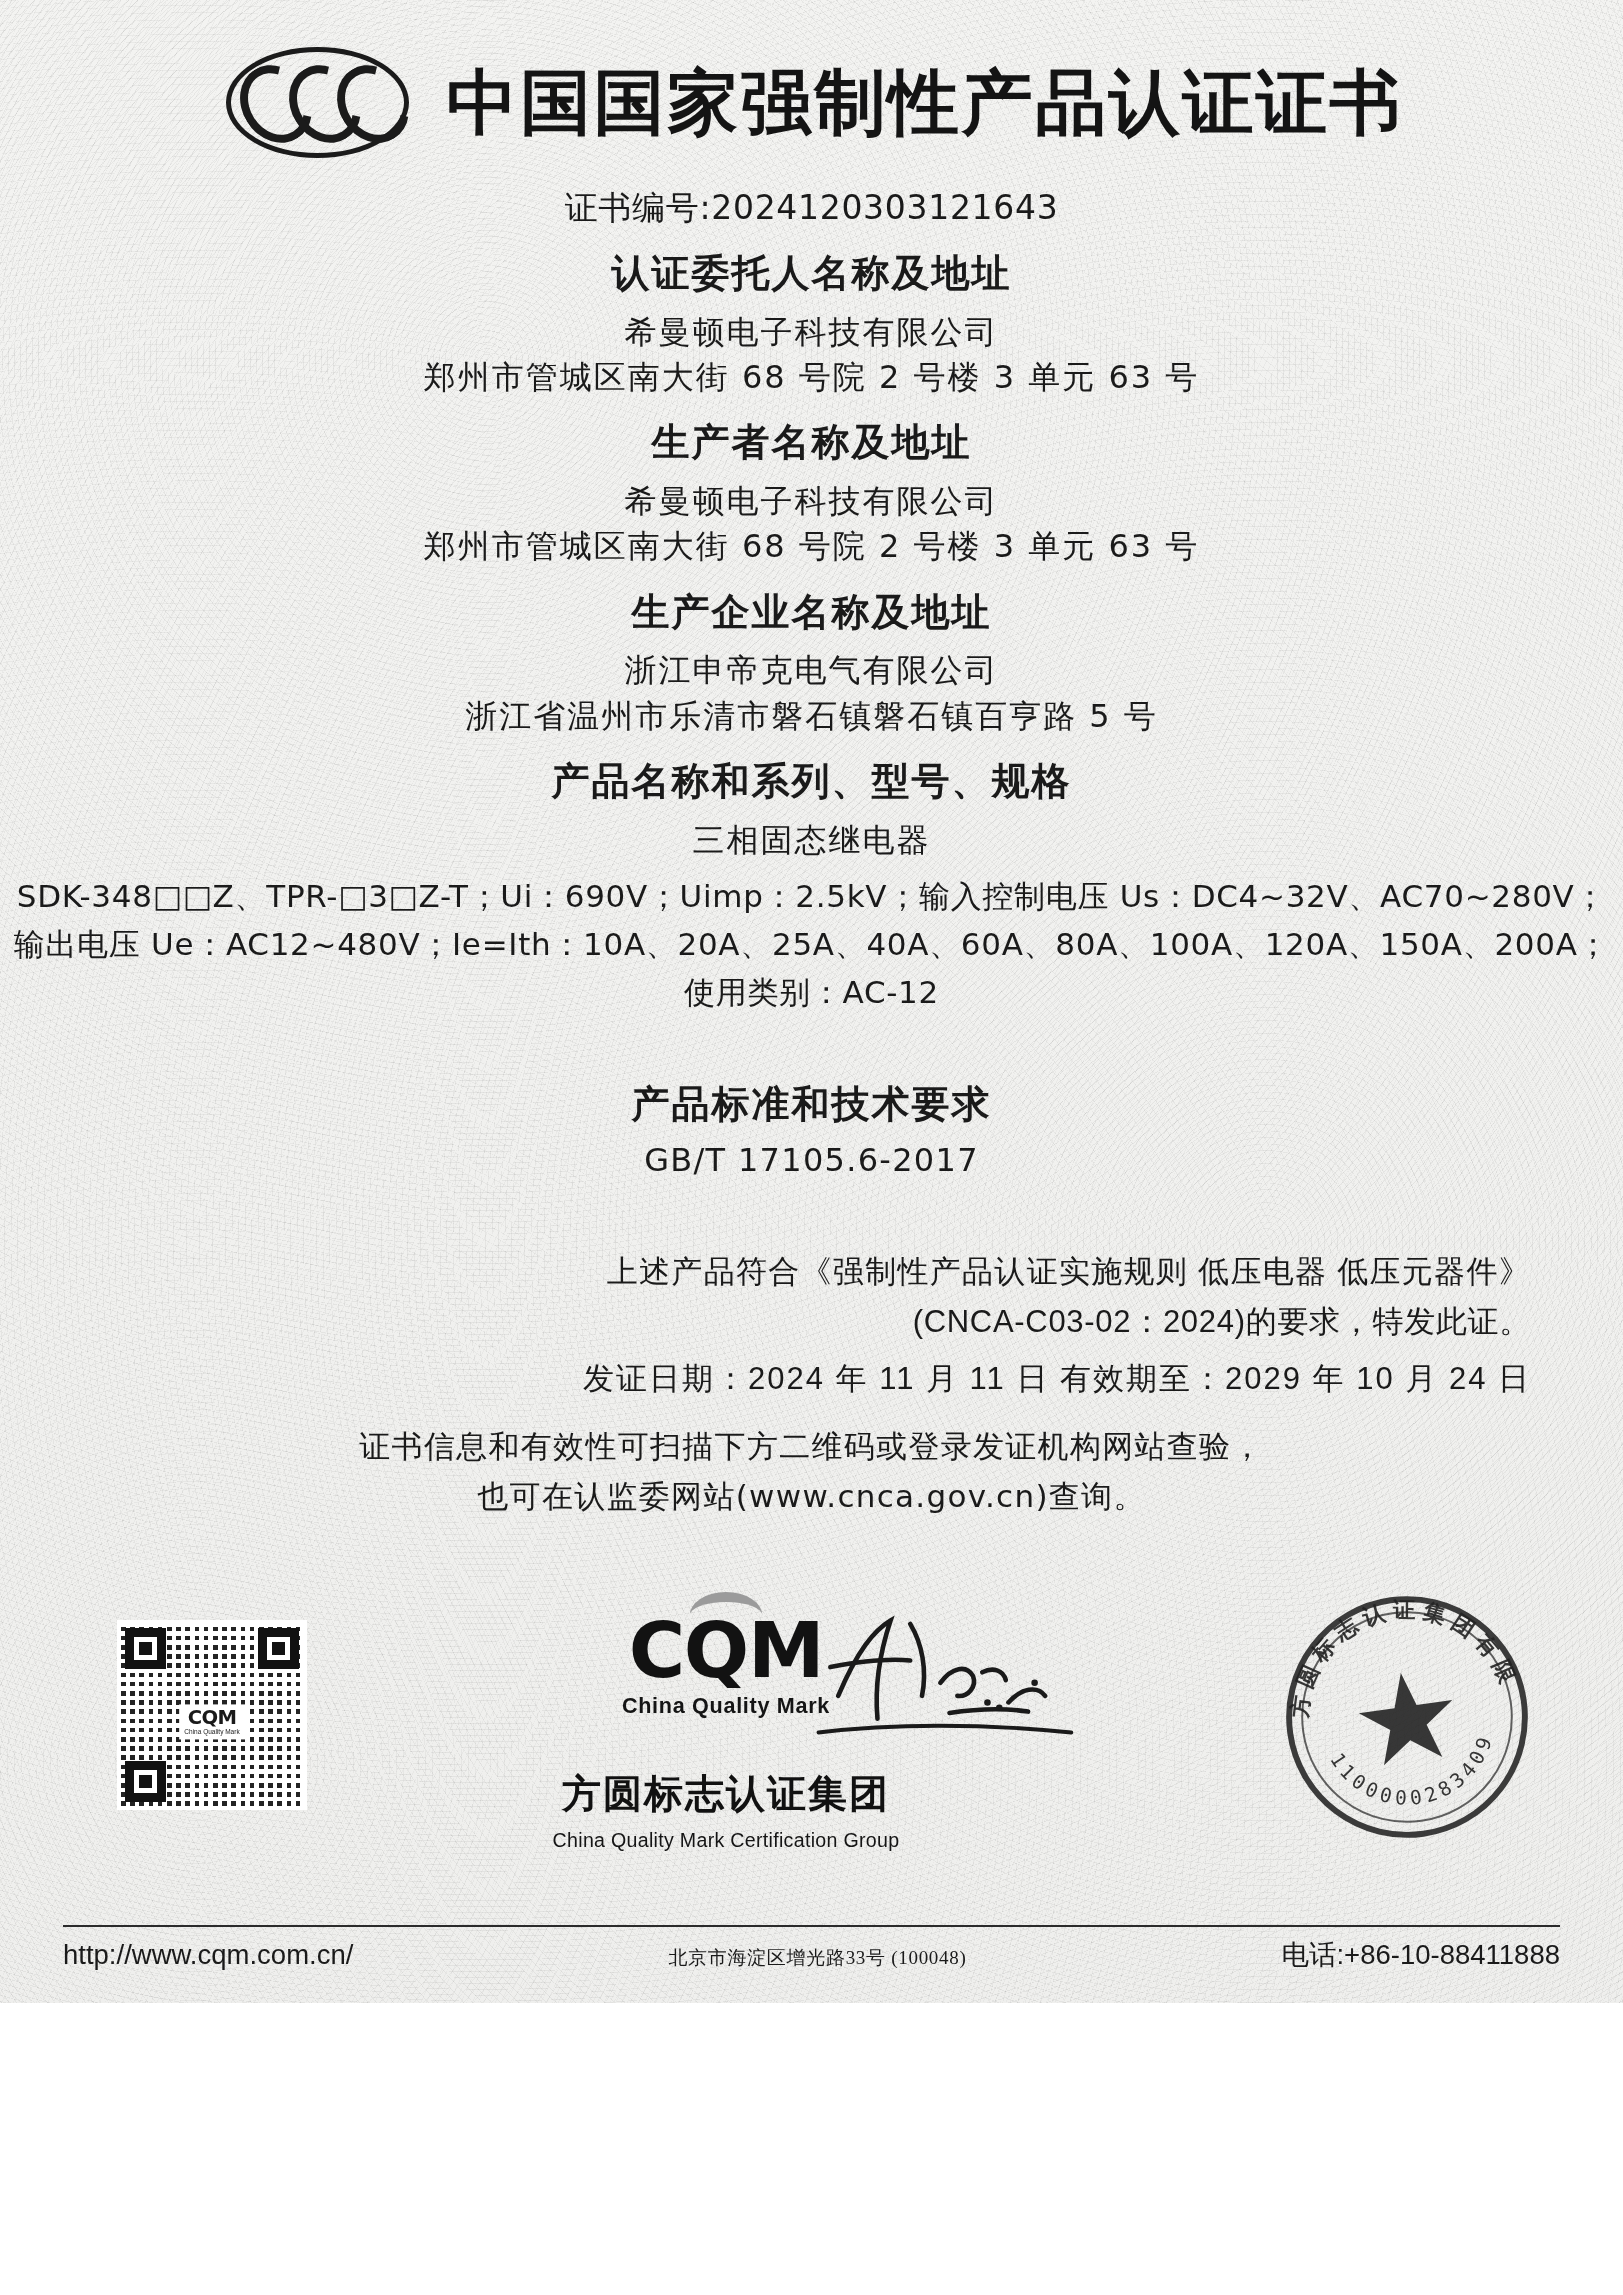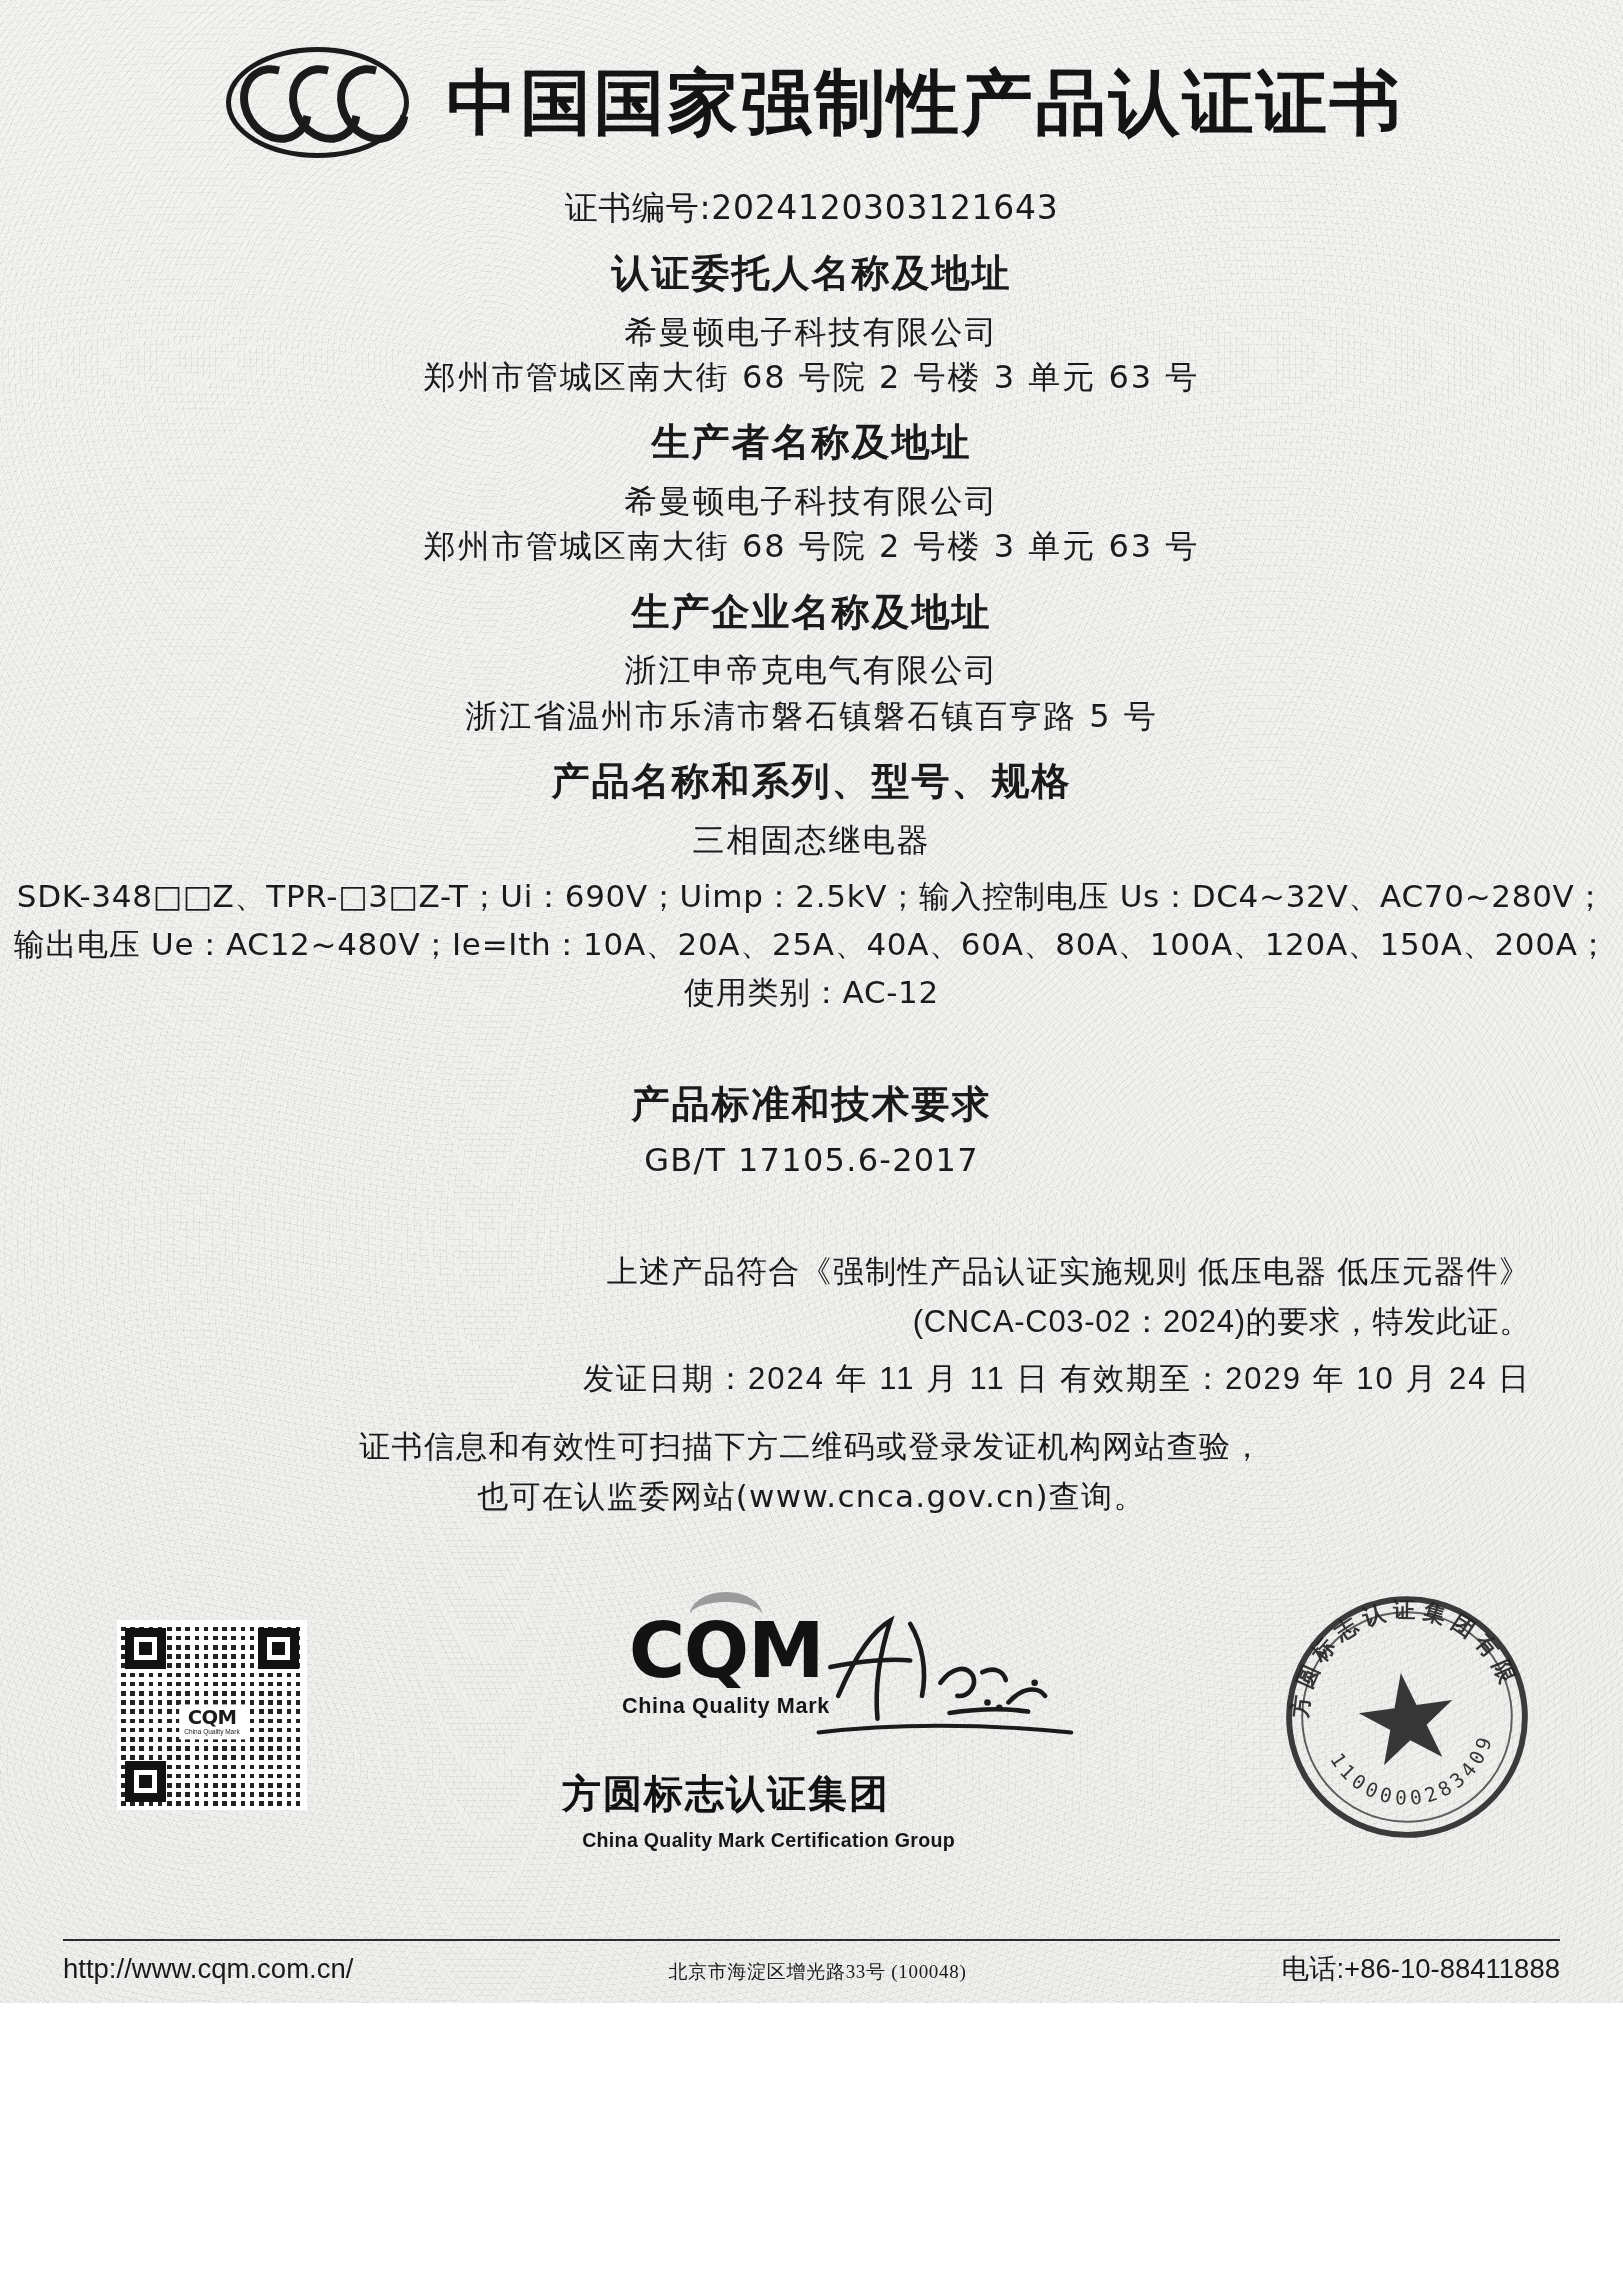--- a/index.html
+++ b/index.html
@@ -249,26 +249,25 @@
   .cqm-cn {
     font-family: "DejaVu Sans", sans-serif;
     font-weight: bold;
     font-size: 39px;
     letter-spacing: 2px;
     margin-top: 48px;
     color: #111;
   }
   .cqm-en {
     font-family: "Liberation Sans", sans-serif;
-    font-weight: bold;
+    font-weight: normal;
     font-size: 19.6px;
     letter-spacing: 0.3px;
     margin-top: 7.9px;
     color: #151515;
-    text-align: right;
   }
 
   .signature {
     position: absolute;
     left: 812px;
     top: 18.3px;
     width: 275px;
     height: 151px;
   }
   .signature svg { display: block; }
@@ -280,21 +279,21 @@
     width: 262px;
     height: 262px;
   }
   .seal svg { display: block; }
 
   
   .footer {
     position: absolute;
     left: 63px;
     right: 63px;
-    bottom: 16px;
+    bottom: 30px;
   }
   .footer .rule {
     border-top: 2.6px solid #2b2b2b;
     margin-bottom: 10.5px;
   }
   .footer .row {
     display: flex;
     align-items: baseline;
     justify-content: space-between;
     font-family: "DejaVu Sans", sans-serif;

